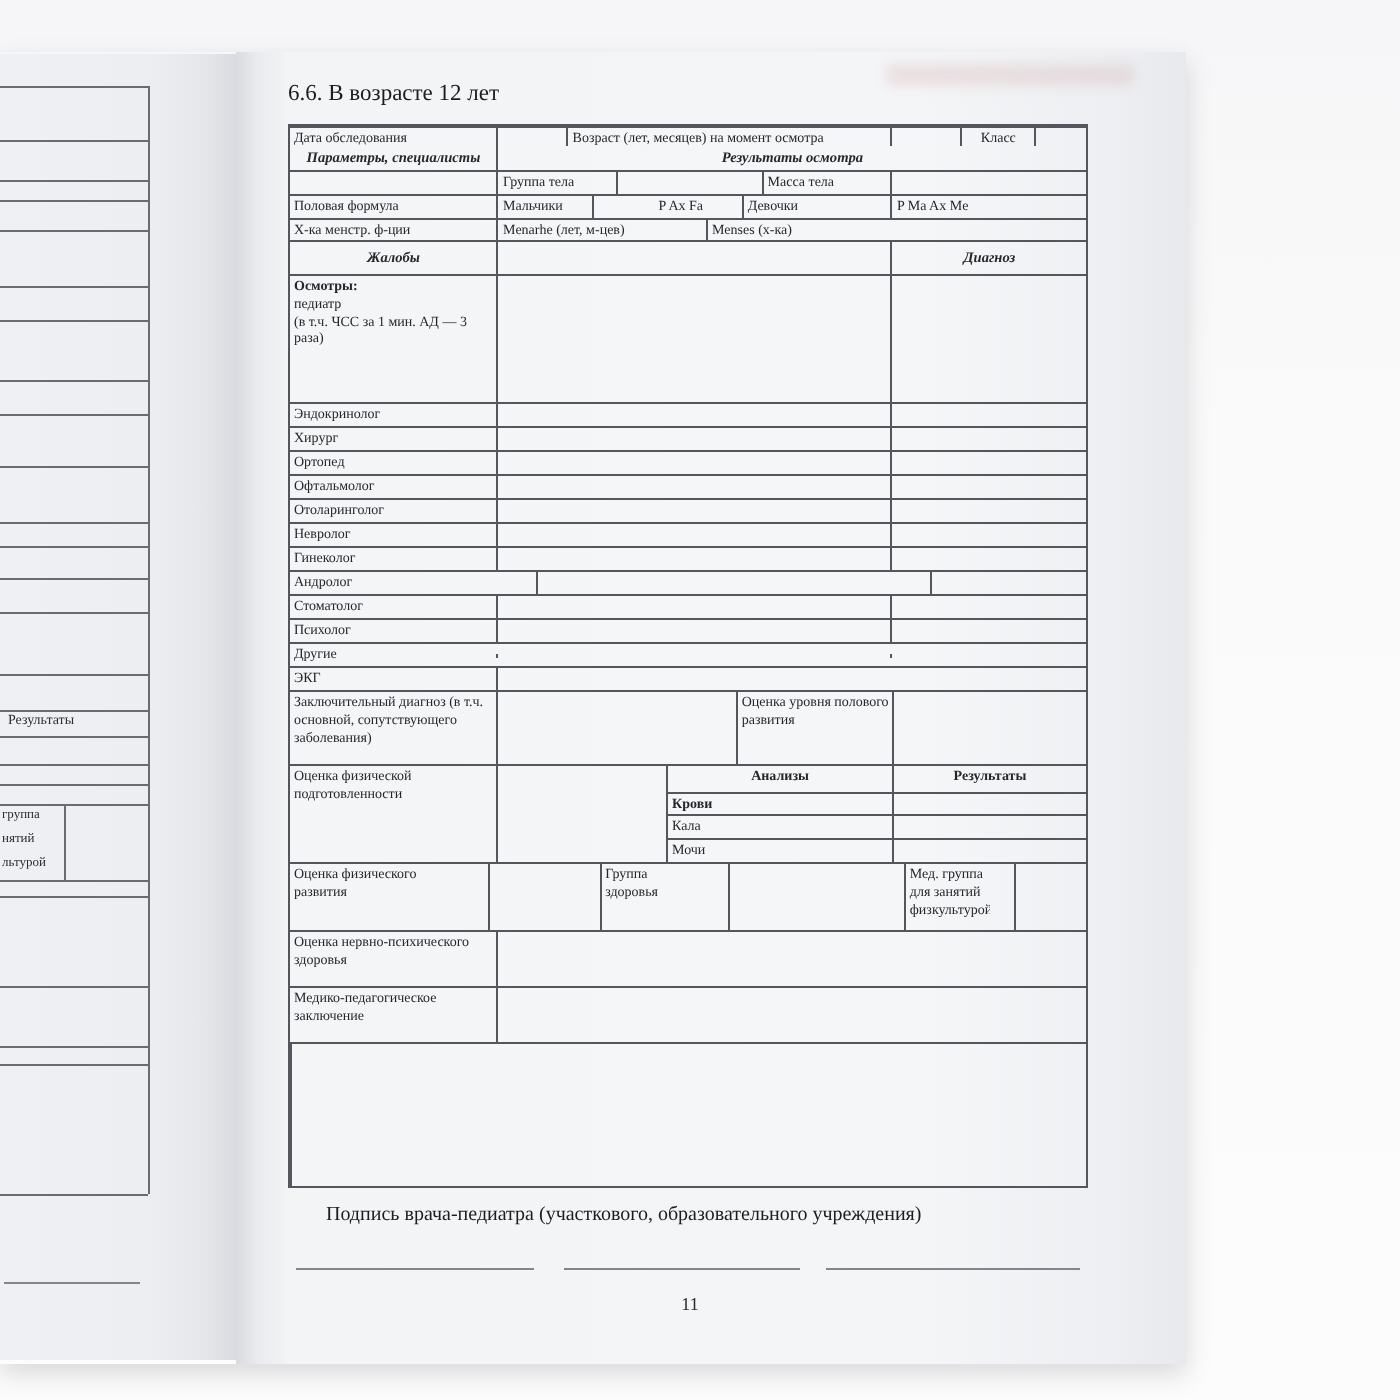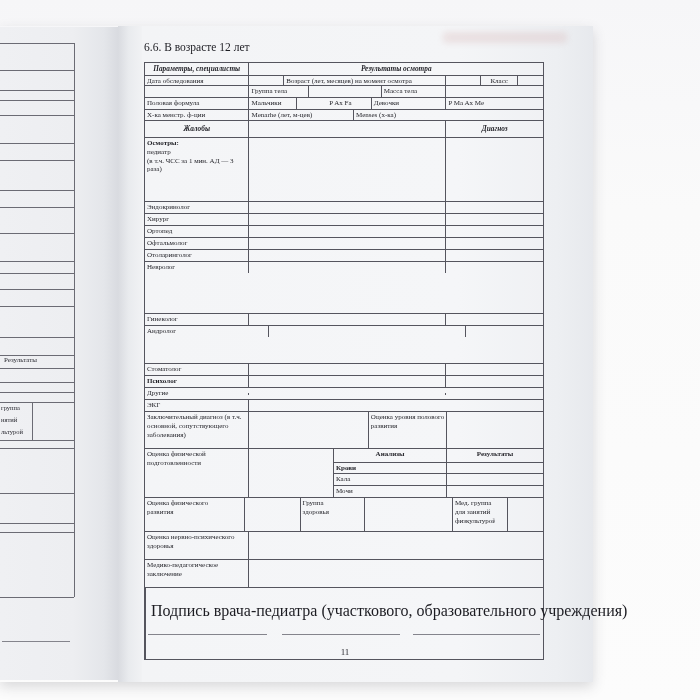--- a/index.html
+++ b/index.html
@@ -31,21 +31,21 @@
   .w26{width:26%;}
   .center{text-align:center;}
   .bi{font-weight:bold;font-style:italic;font-size:7.3px;}
   .b{font-weight:bold;}
   .subtable{display:flex;flex-direction:column;padding:0;}
   .subrow{display:flex;border-top:1px solid #55555e;box-sizing:border-box;}
   .subrow.first{border-top:none;}
   .subcell{box-sizing:border-box;padding:1px 2px;overflow:hidden;}
   .subcell.bl{border-left:1px solid #55555e;}
 
-  .sign-caption{position:absolute;left:151px;top:602px;font-size:16px;color:#1c1c22;}
+  .sign-caption{position:absolute;left:163px;top:602px;font-size:10px;color:#1c1c22;}
   .sign-line{position:absolute;top:634px;height:1px;background:#84848c;}
   .page-num{position:absolute;left:330px;top:647px;width:30px;text-align:center;font-size:9px;color:#2a2a30;}
   .ghost{position:absolute;left:443px;top:32px;width:124px;height:11px;background:rgba(208,165,165,.26);
     filter:blur(3px);border-radius:3px;}
 </style>
 </head>
 <body>
 
 <div class="page-shadow"></div>
 <div class="left-page" id="left-page">
@@ -85,33 +85,33 @@
   </div>
 <div class="gutter"></div>
 <div class="right-page"></div>
 <div class="ghost"></div>
 
 <div class="section-title">6.6. В возрасте 12 лет</div>
 
 <div class="ftable">
 
   
-  <div class="frow first" style="height:12px;">
-    <div class="fcell fc1 w26 center bi">Параметры, специалисты</div>
-    <div class="fcell center bi" style="width:74%;">Результаты осмотра</div>
-  </div>
-
-  
   <div class="frow" style="height:10px;">
     <div class="fcell fc1 w26">Дата обследования</div>
     <div class="fcell" style="width:8.75%;"></div>
     <div class="fcell" style="width:40.75%;">Возраст (лет, месяцев) на момент осмотра</div>
     <div class="fcell" style="width:8.75%;"></div>
     <div class="fcell center" style="width:9.25%;">Класс</div>
     <div class="fcell" style="width:6.5%;"></div>
+  </div>
+
+  
+  <div class="frow first" style="height:12px;">
+    <div class="fcell fc1 w26 center bi">Параметры, специалисты</div>
+    <div class="fcell center bi" style="width:74%;">Результаты осмотра</div>
   </div>
 
   
   <div class="frow" style="height:12px;">
     <div class="fcell fc1 w26"></div>
     <div class="fcell" style="width:15%;">Группа тела</div>
     <div class="fcell" style="width:18.25%;"></div>
     <div class="fcell" style="width:16.25%;">Масса тела</div>
     <div class="fcell" style="width:24.5%;"></div>
   </div>
@@ -168,33 +168,33 @@
         <div class="fcell" style="width: 49.5%;"></div>
         <div class="fcell" style="width: 24.5%;"></div>
       </div><div class="frow" style="height: 12px;">
         <div class="fcell fc1 w26">Отоларинголог</div>
         <div class="fcell" style="width: 49.5%;"></div>
         <div class="fcell" style="width: 24.5%;"></div>
       </div><div class="frow" style="height: 12px;">
         <div class="fcell fc1 w26">Невролог</div>
         <div class="fcell" style="width: 49.5%;"></div>
         <div class="fcell" style="width: 24.5%;"></div>
-      </div><div class="frow" style="height: 12px; margin-top: 40px;">
+      </div><div class="frow" style="height: 12px;">
         <div class="fcell fc1 w26">Гинеколог</div>
         <div class="fcell" style="width: 49.5%;"></div>
         <div class="fcell" style="width: 24.5%;"></div>
       </div><div class="frow" style="height: 12px; gap: 40px;">
         <div class="fcell fc1 w26">Андролог</div>
         <div class="fcell" style="width: 49.5%;"></div>
         <div class="fcell" style="width: 24.5%;"></div>
-      </div><div class="frow" style="height: 12px; margin-top: 26px;">
+      </div><div class="frow" style="height: 12px;">
         <div class="fcell fc1 w26">Стоматолог</div>
         <div class="fcell" style="width: 49.5%;"></div>
         <div class="fcell" style="width: 24.5%;"></div>
-      </div><div class="frow" style="height: 12px; font-weight: bold;">
+      </div><div class="frow" style="height: 12px;">
         <div class="fcell fc1 w26">Психолог</div>
         <div class="fcell" style="width: 49.5%;"></div>
         <div class="fcell" style="width: 24.5%;"></div>
       </div><div class="frow" style="height: 12px; align-items: center;">
         <div class="fcell fc1 w26">Другие</div>
         <div class="fcell" style="width: 49.5%;"></div>
         <div class="fcell" style="width: 24.5%;"></div>
       </div><div class="frow" style="height: 12px;">
         <div class="fcell fc1 w26">ЭКГ</div>
         <div class="fcell" style="width: 74%;"></div>

